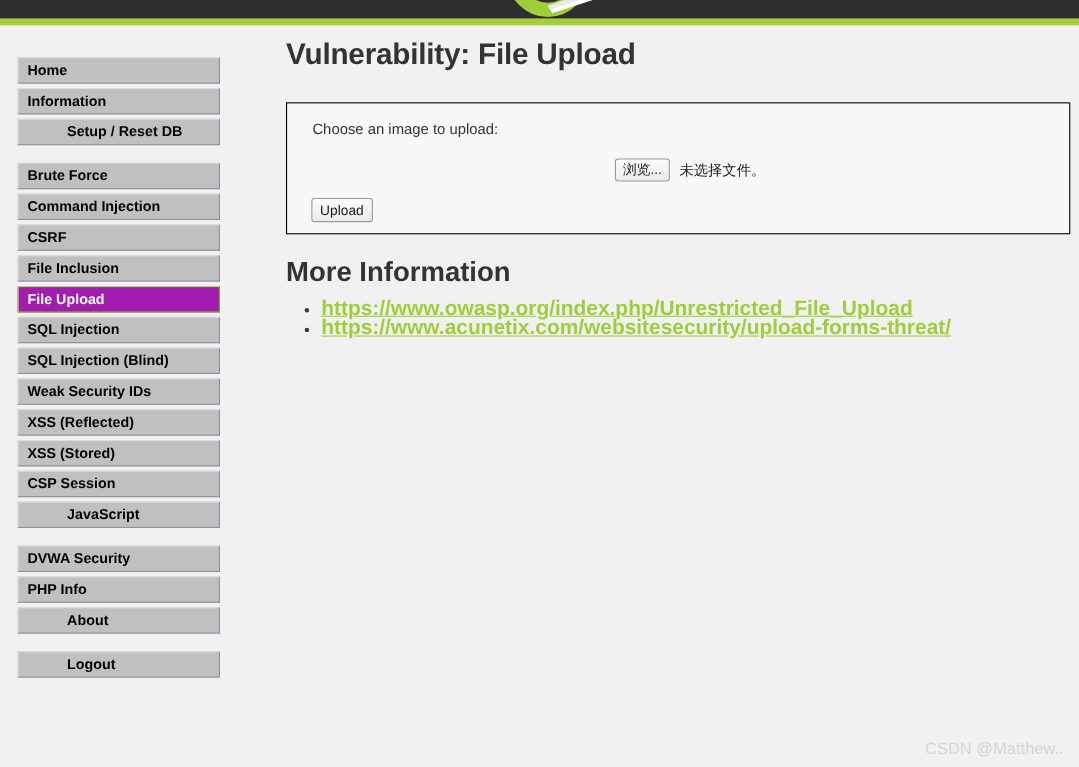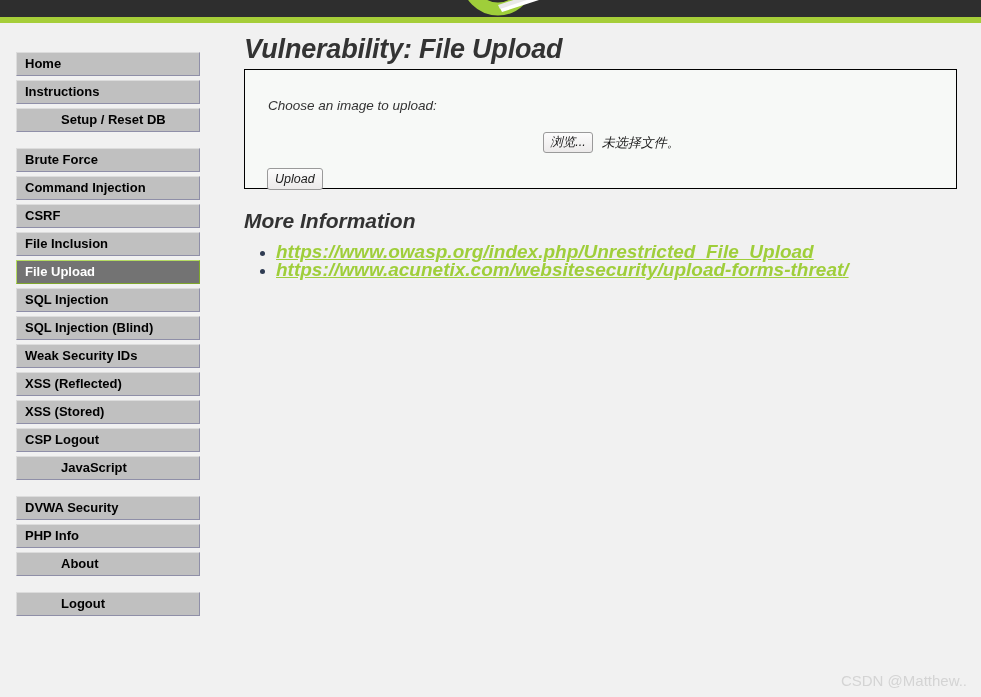--- a/index.html
+++ b/index.html
@@ -64,54 +64,53 @@
     border-top: 1px solid #dcdcdc;
     border-left: 1px solid #dcdcdc;
     border-right: 1px solid #8f8fa8;
     border-bottom: 1px solid #8f8fa8;
     cursor: pointer;
     white-space: nowrap;
     overflow: hidden;
   }
   .nav-item:last-child { margin-bottom: 0; padding-left: 44px; }
   .nav-item.selected {
-    background: #737373;
+    background: #a21caf;
     color: #ffffff;
     border-top: 1px solid #b6dc62;
     border-left: 1px solid #b6dc62;
     border-right: 1px solid #7fa72c;
     border-bottom: 1px solid #7fa72c;
   }
 
   
   #main {
     position: absolute;
-    left: 244px;
+    left: 260px;
     top: 34px;
     width: 713px;
-    font-style: italic;
   }
   #page-title {
     margin: 0;
     padding: 0;
     font-size: 27px;
     font-weight: bold;
     color: #333333;
     letter-spacing: -0.2px;
     font-family: "Liberation Sans", sans-serif;
   }
 
   #upload-box {
     box-sizing: border-box;
-    margin-top: 4px;
+    margin-top: 28px;
     width: 713px;
     height: 120px;
     background: #f7f9f7;
     border: 1px solid #000000;
-    padding: 28px 0 0 22px;
+    padding: 16px 0 0 22px;
   }
   #upload-label {
     font-size: 13.5px;
     color: #333333;
     margin: 0 0 0 1px;
   }
   #file-row {
     margin-top: 19px;
     display: flex;
     align-items: center;
@@ -150,21 +149,21 @@
     background: linear-gradient(#fcfcfc, #eceaea);
     border: 1px solid #9a9a9a;
     border-radius: 3px;
     cursor: pointer;
     font-family: "Liberation Sans", sans-serif;
   }
 
   #more-info-title {
     margin: 20px 0 0 0;
     padding: 0;
-    font-size: 21px;
+    font-size: 25px;
     font-weight: bold;
     color: #333333;
     font-family: "Liberation Sans", sans-serif;
   }
   #links-list {
     margin: 10px 0 0 0;
     padding-left: 32px;
     list-style: disc;
   }
   #links-list li {
@@ -202,36 +201,36 @@
     <path d="M44 64 L86 50 L84 58 L47 70 Z" fill="#ffffff"></path>
     <path d="M43 63 L80 51 L78 56 L45 67 Z" fill="#e9e9e9"></path>
   </svg>
 </div>
 <div id="green-stripe"></div>
 
 <nav id="sidebar">
 
   <div class="nav-group">
     <div class="nav-item">Home</div>
-    <div class="nav-item">Instructions</div>
+    <div class="nav-item">Information</div>
     <div class="nav-item">Setup / Reset DB</div>
   </div>
 
   <div class="nav-group">
     <div class="nav-item">Brute Force</div>
     <div class="nav-item">Command Injection</div>
     <div class="nav-item">CSRF</div>
     <div class="nav-item">File Inclusion</div>
     <div class="nav-item selected">File Upload</div>
     <div class="nav-item">SQL Injection</div>
     <div class="nav-item">SQL Injection (Blind)</div>
     <div class="nav-item">Weak Security IDs</div>
     <div class="nav-item">XSS (Reflected)</div>
     <div class="nav-item">XSS (Stored)</div>
-    <div class="nav-item">CSP Logout</div>
+    <div class="nav-item">CSP Session</div>
     <div class="nav-item">JavaScript</div>
   </div>
 
   <div class="nav-group">
     <div class="nav-item">DVWA Security</div>
     <div class="nav-item">PHP Info</div>
     <div class="nav-item">About</div>
   </div>
 
   <div class="nav-group">

